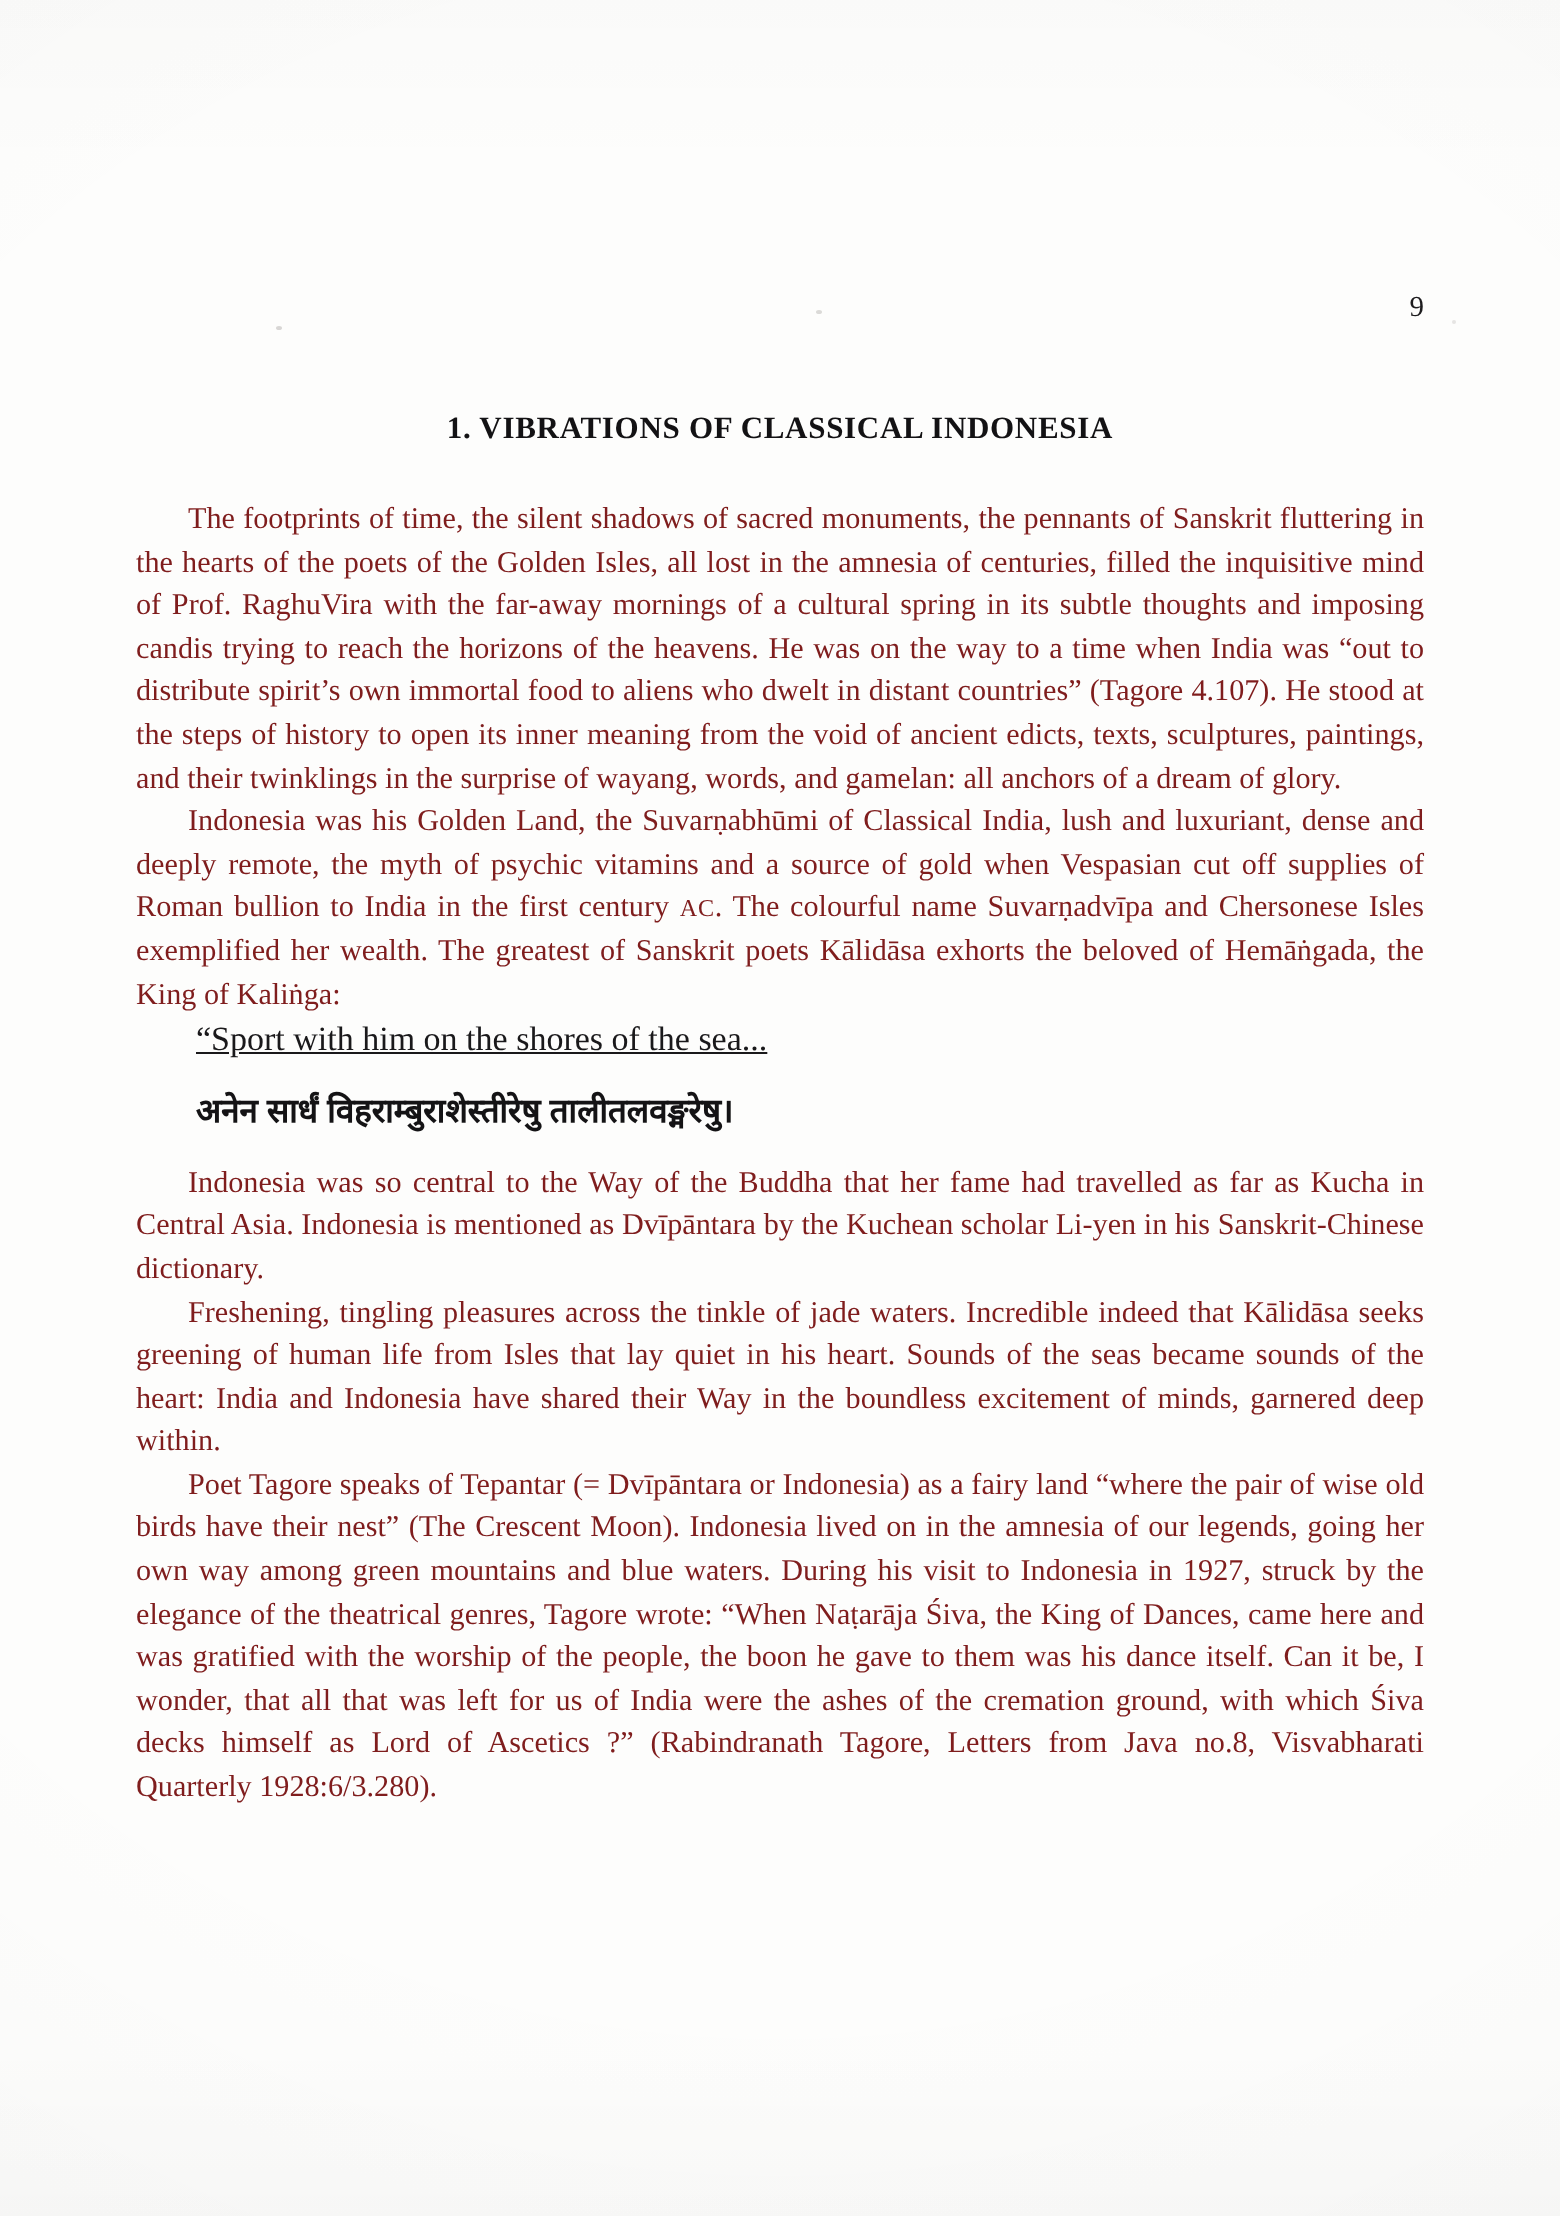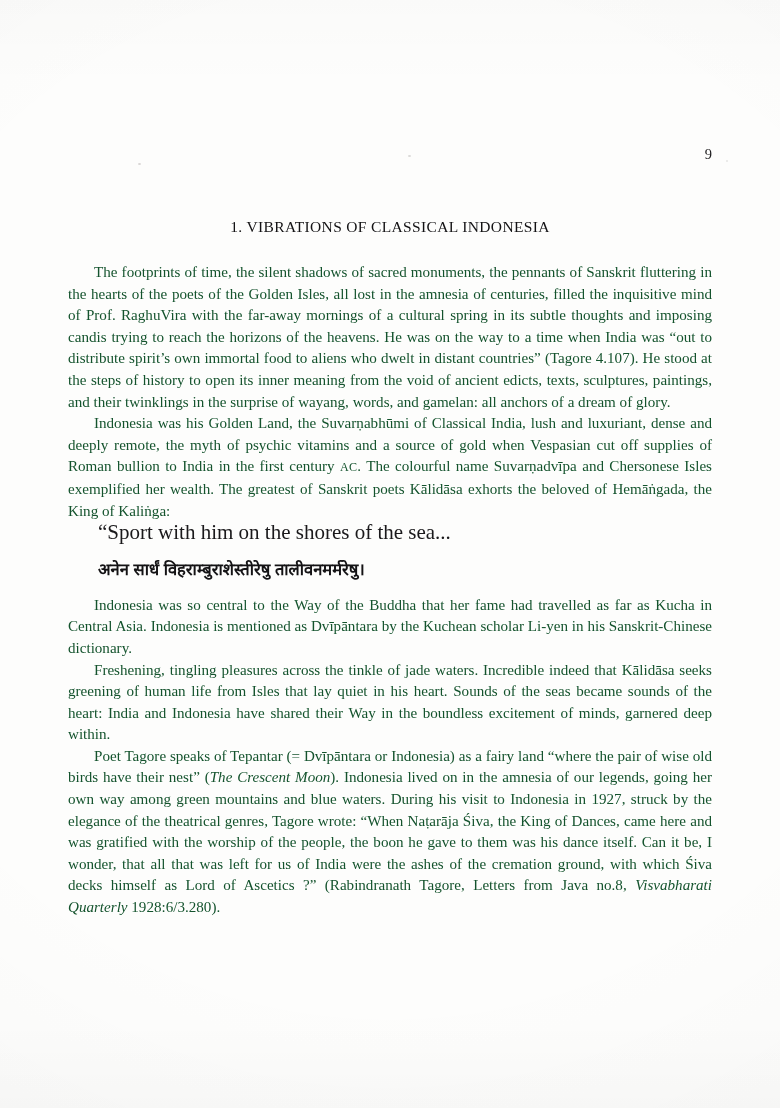--- a/index.html
+++ b/index.html
@@ -41,62 +41,63 @@
     font-size: 14.5px;
     color: #1d1c1e;
   }
   .content {
     position: absolute;
     top: 206px;
     left: 68px;
     width: 644px;
   }
   h1.chapter-title {
-    margin: 12px 0 26px 0;
+    margin: 0 0 26px 0;
     font-size: 15.5px;
-    font-weight: normal;
+    font-weight: bold;
     text-align: center;
     letter-spacing: 0.35px;
     color: #131214;
   }
   p.body-para {
     margin: 0;
     font-size: 15.1px;
     line-height: 21.6px;
     text-align: justify;
     text-justify: inter-word;
     text-indent: 26px;
-    color: #14532d;
+    color: #7f1d1d;
     -webkit-font-smoothing: antialiased;
   }
   .verse-quote {
     margin: 0;
     padding-left: 30px;
-    font-size: 21px;
+    font-size: 17px;
     line-height: 21.6px;
     color: #1a191b;
+    text-decoration: underline;
   }
   .verse-quote .vline {
     display: block;
     white-space: pre-wrap;
   }
   .sanskrit-block {
     margin: 13px 0 13px 0;
     padding-left: 30px;
     font-family: "Liberation Sans", "DejaVu Sans", sans-serif;
     font-size: 16.5px;
     line-height: 25px;
     font-weight: 600;
     color: #141315;
   }
   .sanskrit-block .sline {
     display: block;
     white-space: pre-wrap;
   }
-  .ital { font-style: italic; }
+  .ital { }
   .smallcaps {
     font-size: 0.8em;
     letter-spacing: 0.3px;
   }
 </style>
 </head>
 <body>
 
 <div class="page">
 
@@ -114,21 +115,21 @@
 
     <p class="body-para"><span>The footprints of time, the silent shadows of sacred monuments, the pennants of Sanskrit fluttering in the hearts of the poets of the Golden Isles, all lost in the amnesia of centuries, filled the inquisitive mind of Prof. RaghuVira with the far-away mornings of a cultural spring in its subtle thoughts and imposing candis trying to reach the horizons of the heavens. He was on the way to a time when India was “out to distribute spirit’s own immortal food to aliens who dwelt in distant countries” (Tagore 4.107). He stood at the steps of history to open its inner meaning from the void of ancient edicts, texts, sculptures, paintings, and their twinklings in the surprise of wayang, words, and gamelan: all anchors of a dream of glory.</span></p>
 
     <p class="body-para"><span>Indonesia was his Golden Land, the Suvarṇabhūmi of Classical India, lush and luxuriant, dense and deeply remote, the myth of psychic vitamins and a source of gold when Vespasian cut off supplies of Roman bullion to India in the first century </span><span class="smallcaps">AC</span><span>. The colourful name Suvarṇadvīpa and Chersonese Isles exemplified her wealth. The greatest of Sanskrit poets Kālidāsa exhorts the beloved of Hemāṅgada, the King of Kaliṅga:</span></p>
 
     <div class="verse-quote">
       <span class="vline">“Sport with him on the shores of the sea...</span>
     </div>
 
     <div class="sanskrit-block">
-      <span class="sline">अनेन सार्धं विहराम्बुराशेस्तीरेषु तालीवनमर्मरेषु।</span>
+      <span class="sline">अनेन सार्धं विहराम्बुराशेस्तीरेषु तालीतलवङ्मरेषु।</span>
     </div>
 
     <p class="body-para"><span>Indonesia was so central to the Way of the Buddha that her fame had travelled as far as Kucha in Central Asia. Indonesia is mentioned as Dvīpāntara by the Kuchean scholar Li-yen in his Sanskrit-Chinese dictionary.</span></p>
 
     <p class="body-para"><span>Freshening, tingling pleasures across the tinkle of jade waters. Incredible indeed that Kālidāsa seeks greening of human life from Isles that lay quiet in his heart. Sounds of the seas became sounds of the heart: India and Indonesia have shared their Way in the boundless excitement of minds, garnered deep within.</span></p>
 
     <p class="body-para"><span>Poet Tagore speaks of Tepantar (= Dvīpāntara or Indonesia) as a fairy land “where the pair of wise old birds have their nest” (</span><span class="ital">The Crescent Moon</span><span>). Indonesia lived on in the amnesia of our legends, going her own way among green mountains and blue waters. During his visit to Indonesia in 1927, struck by the elegance of the theatrical genres, Tagore wrote: “When Naṭarāja Śiva, the King of Dances, came here and was gratified with the worship of the people, the boon he gave to them was his dance itself. Can it be, I wonder, that all that was left for us of India were the ashes of the cremation ground, with which Śiva decks himself as Lord of Ascetics ?” (Rabindranath Tagore, Letters from Java no.8, </span><span class="ital">Visvabharati Quarterly</span><span> 1928:6/3.280).</span></p>
 
   </div>
 </div>

